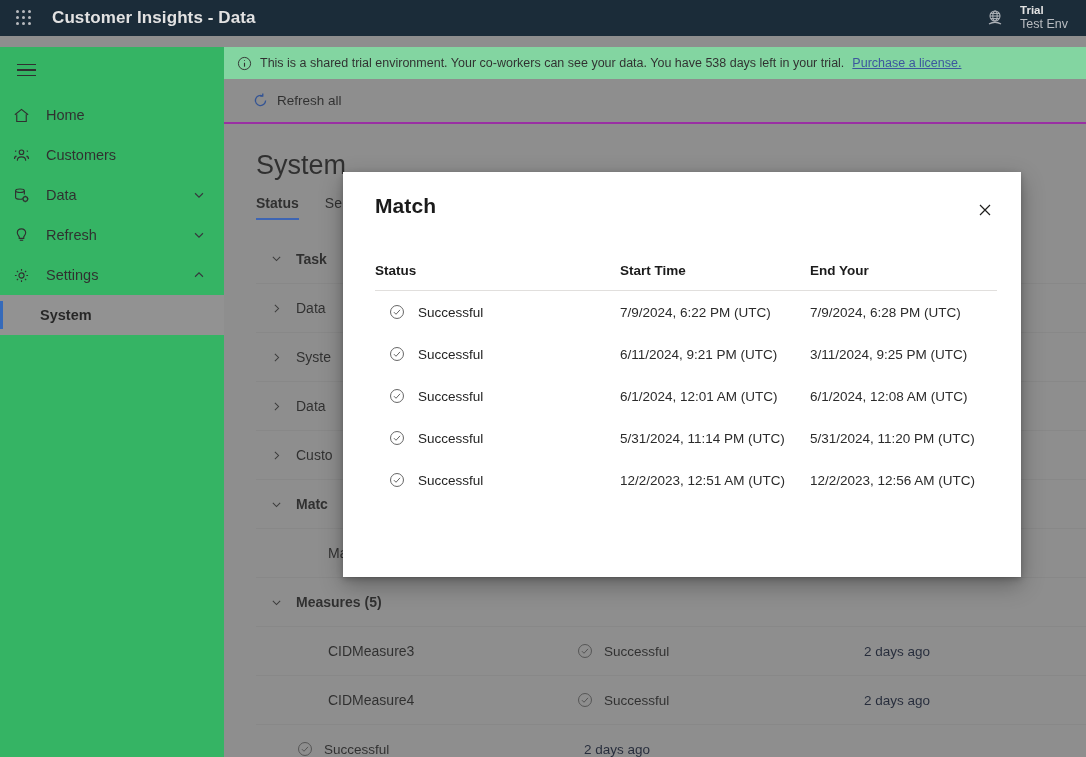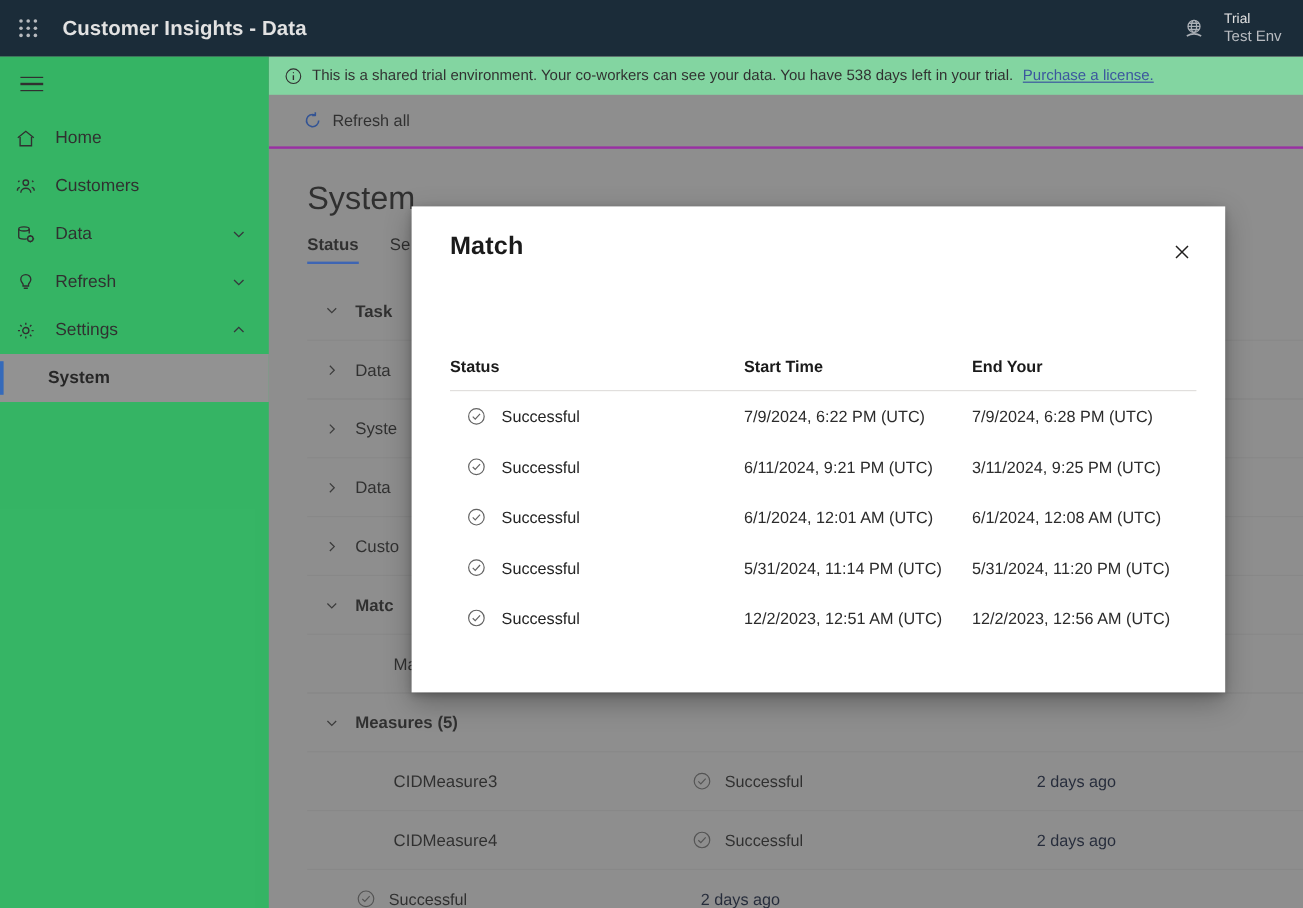--- a/index.html
+++ b/index.html
@@ -17,21 +17,21 @@
     width: 1086px;
     height: 757px;
     overflow: hidden;
   }
 
   
   .topbar {
     position: absolute;
     top: 0; left: 0;
     width: 1086px;
-    height: 47px;
+    height: 36px;
     background: #011627;
     display: flex;
     align-items: center;
     z-index: 5;
   }
   .waffle {
     width: 48px; height: 47px;
     display: flex; align-items: center; justify-content: center;
     cursor: pointer;
   }
@@ -63,21 +63,21 @@
   }
   .env-icon {
     width: 26px; height: 26px;
     display: flex; align-items: center; justify-content: center;
     color: #b9bfc7;
   }
   .env-text { line-height: 1.25; }
   .env-trial {
     color: #ffffff;
     font-size: 11.5px;
-    font-weight: 400;
+    font-weight: 700;
   }
   .env-name {
     color: #c9ced4;
     font-size: 12.5px;
     font-weight: 400;
   }
 
   
   .leftnav {
     position: absolute;
@@ -294,21 +294,20 @@
     position: absolute;
     left: 343px;
     top: 172px;
     width: 678px;
     height: 405px;
     background: #ffffff;
     z-index: 12;
     box-shadow: 0 8px 22px rgba(0,0,0,0.30), 0 2px 6px rgba(0,0,0,0.22);
     display: flex;
     flex-direction: column;
-    gap: 35px;
   }
   .dlg-head {
     display: flex;
     align-items: flex-start;
     padding: 22px 20px 0 32px;
   }
   .dlg-title {
     font-size: 21px;
     font-weight: 600;
     color: #1b1b1b;

